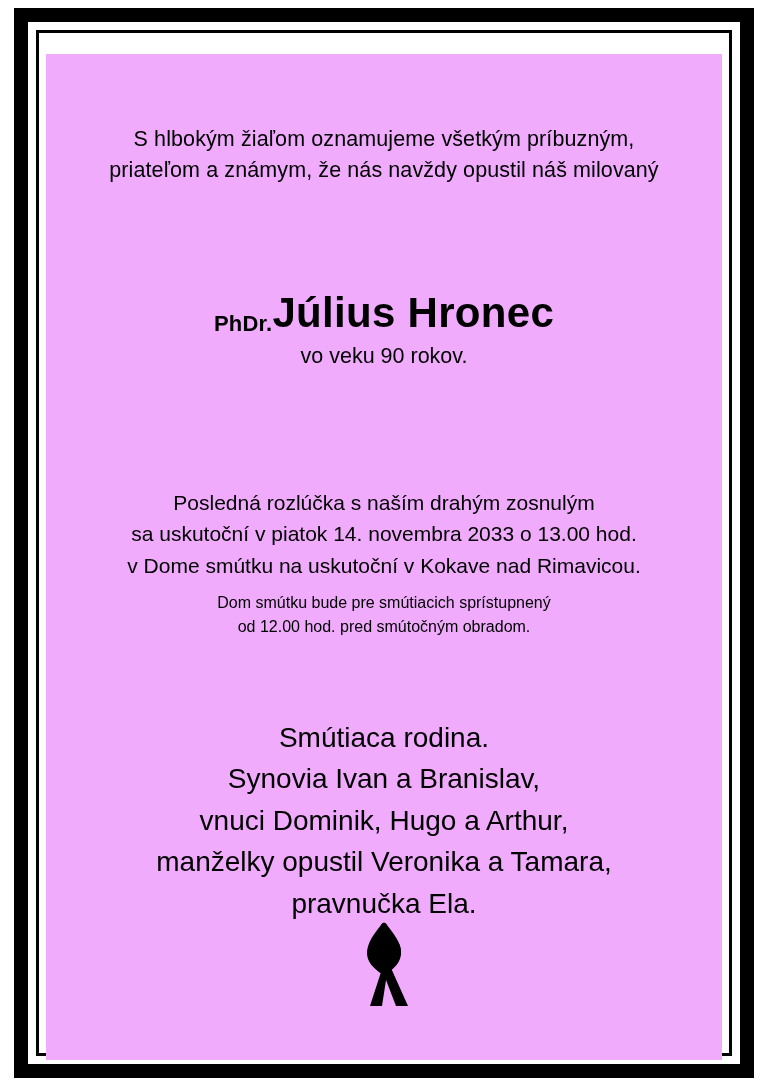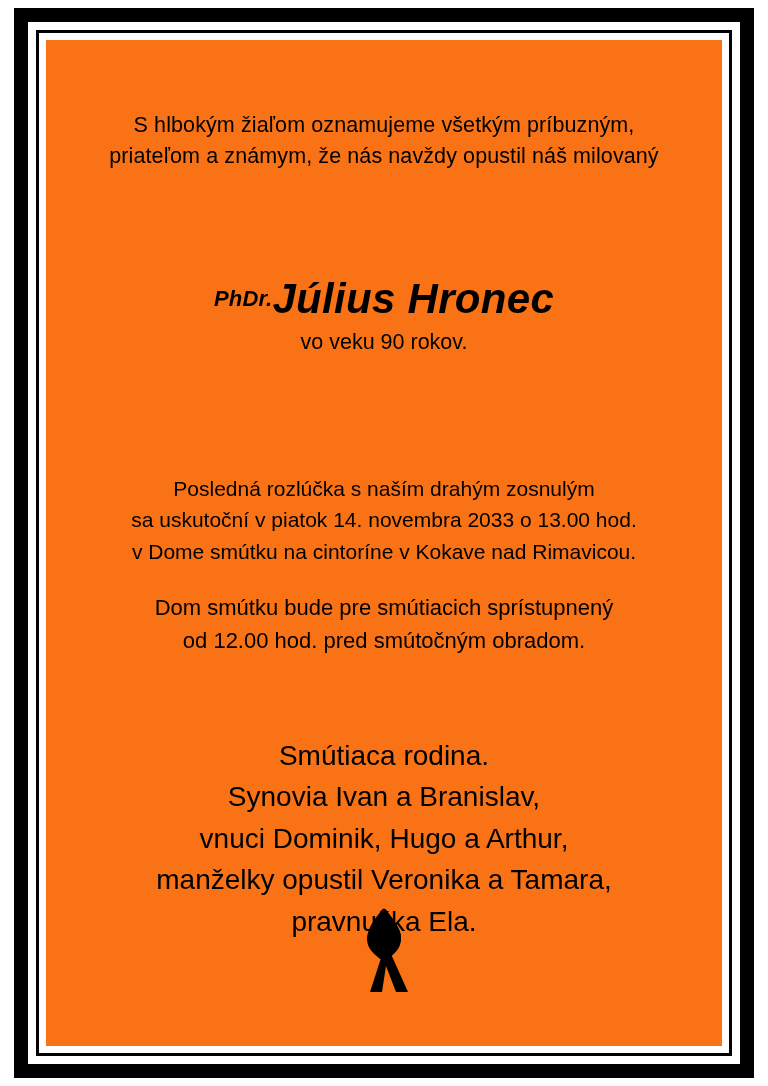--- a/index.html
+++ b/index.html
@@ -42,46 +42,45 @@
     width: 696px;
     height: 1026px;
     border: 3px solid #000000;
     box-sizing: border-box;
     background: #ffffff;
   }
 
   .content {
     position: absolute;
     left: 46px;
-    top: 40px;
+    top: 54px;
     width: 676px;
     height: 1006px;
     box-sizing: border-box;
     padding: 52px 30px 20px 30px;
     text-align: center;
-    background: #f97316;
+    background: #f0abfc;
   }
 
   .intro {
     font-size: 21.5px;
     line-height: 1.45;
     letter-spacing: 0.1px;
     margin: 18px 0 0 0;
   }
   .intro div { white-space: nowrap; }
 
   .name-block {
     margin-top: 104px;
   }
   .name-line {
     display: flex;
-    align-items: center;
+    align-items: flex-end;
     justify-content: center;
     gap: 0;
-    font-style: italic;
   }
   .title-prefix {
     font-size: 22px;
     font-weight: bold;
     letter-spacing: 0.2px;
   }
   .full-name {
     font-size: 42px;
     font-weight: bold;
     letter-spacing: 0.3px;
@@ -93,22 +92,22 @@
   }
 
   .ceremony {
     margin-top: 118px;
     font-size: 21px;
     line-height: 1.5;
   }
   .ceremony div { white-space: nowrap; }
 
   .access {
-    margin-top: 24px;
-    font-size: 22px;
+    margin-top: 10px;
+    font-size: 16px;
     line-height: 1.5;
   }
   .access div { white-space: nowrap; }
 
   .family {
     margin-top: 78px;
     font-size: 28px;
     line-height: 1.48;
   }
   .family div { white-space: nowrap; }
@@ -146,21 +145,21 @@
       <div class="name-line">
         <span class="title-prefix">PhDr.</span>
         <span class="full-name">Július Hronec</span>
       </div>
       <div class="age-line">vo veku 90 rokov.</div>
     </div>
 
     <div class="ceremony">
       <div>Posledná rozlúčka s naším drahým zosnulým</div>
       <div>sa uskutoční v piatok 14. novembra 2033 o 13.00 hod.</div>
-      <div>v Dome smútku na cintoríne v Kokave nad Rimavicou.</div>
+      <div>v Dome smútku na uskutoční v Kokave nad Rimavicou.</div>
     </div>
 
     <div class="access">
       <div>Dom smútku bude pre smútiacich sprístupnený</div>
       <div>od 12.00 hod. pred smútočným obradom.</div>
     </div>
 
     <div class="family">
       <div>Smútiaca rodina.</div>
       <div>Synovia Ivan a Branislav,</div>

